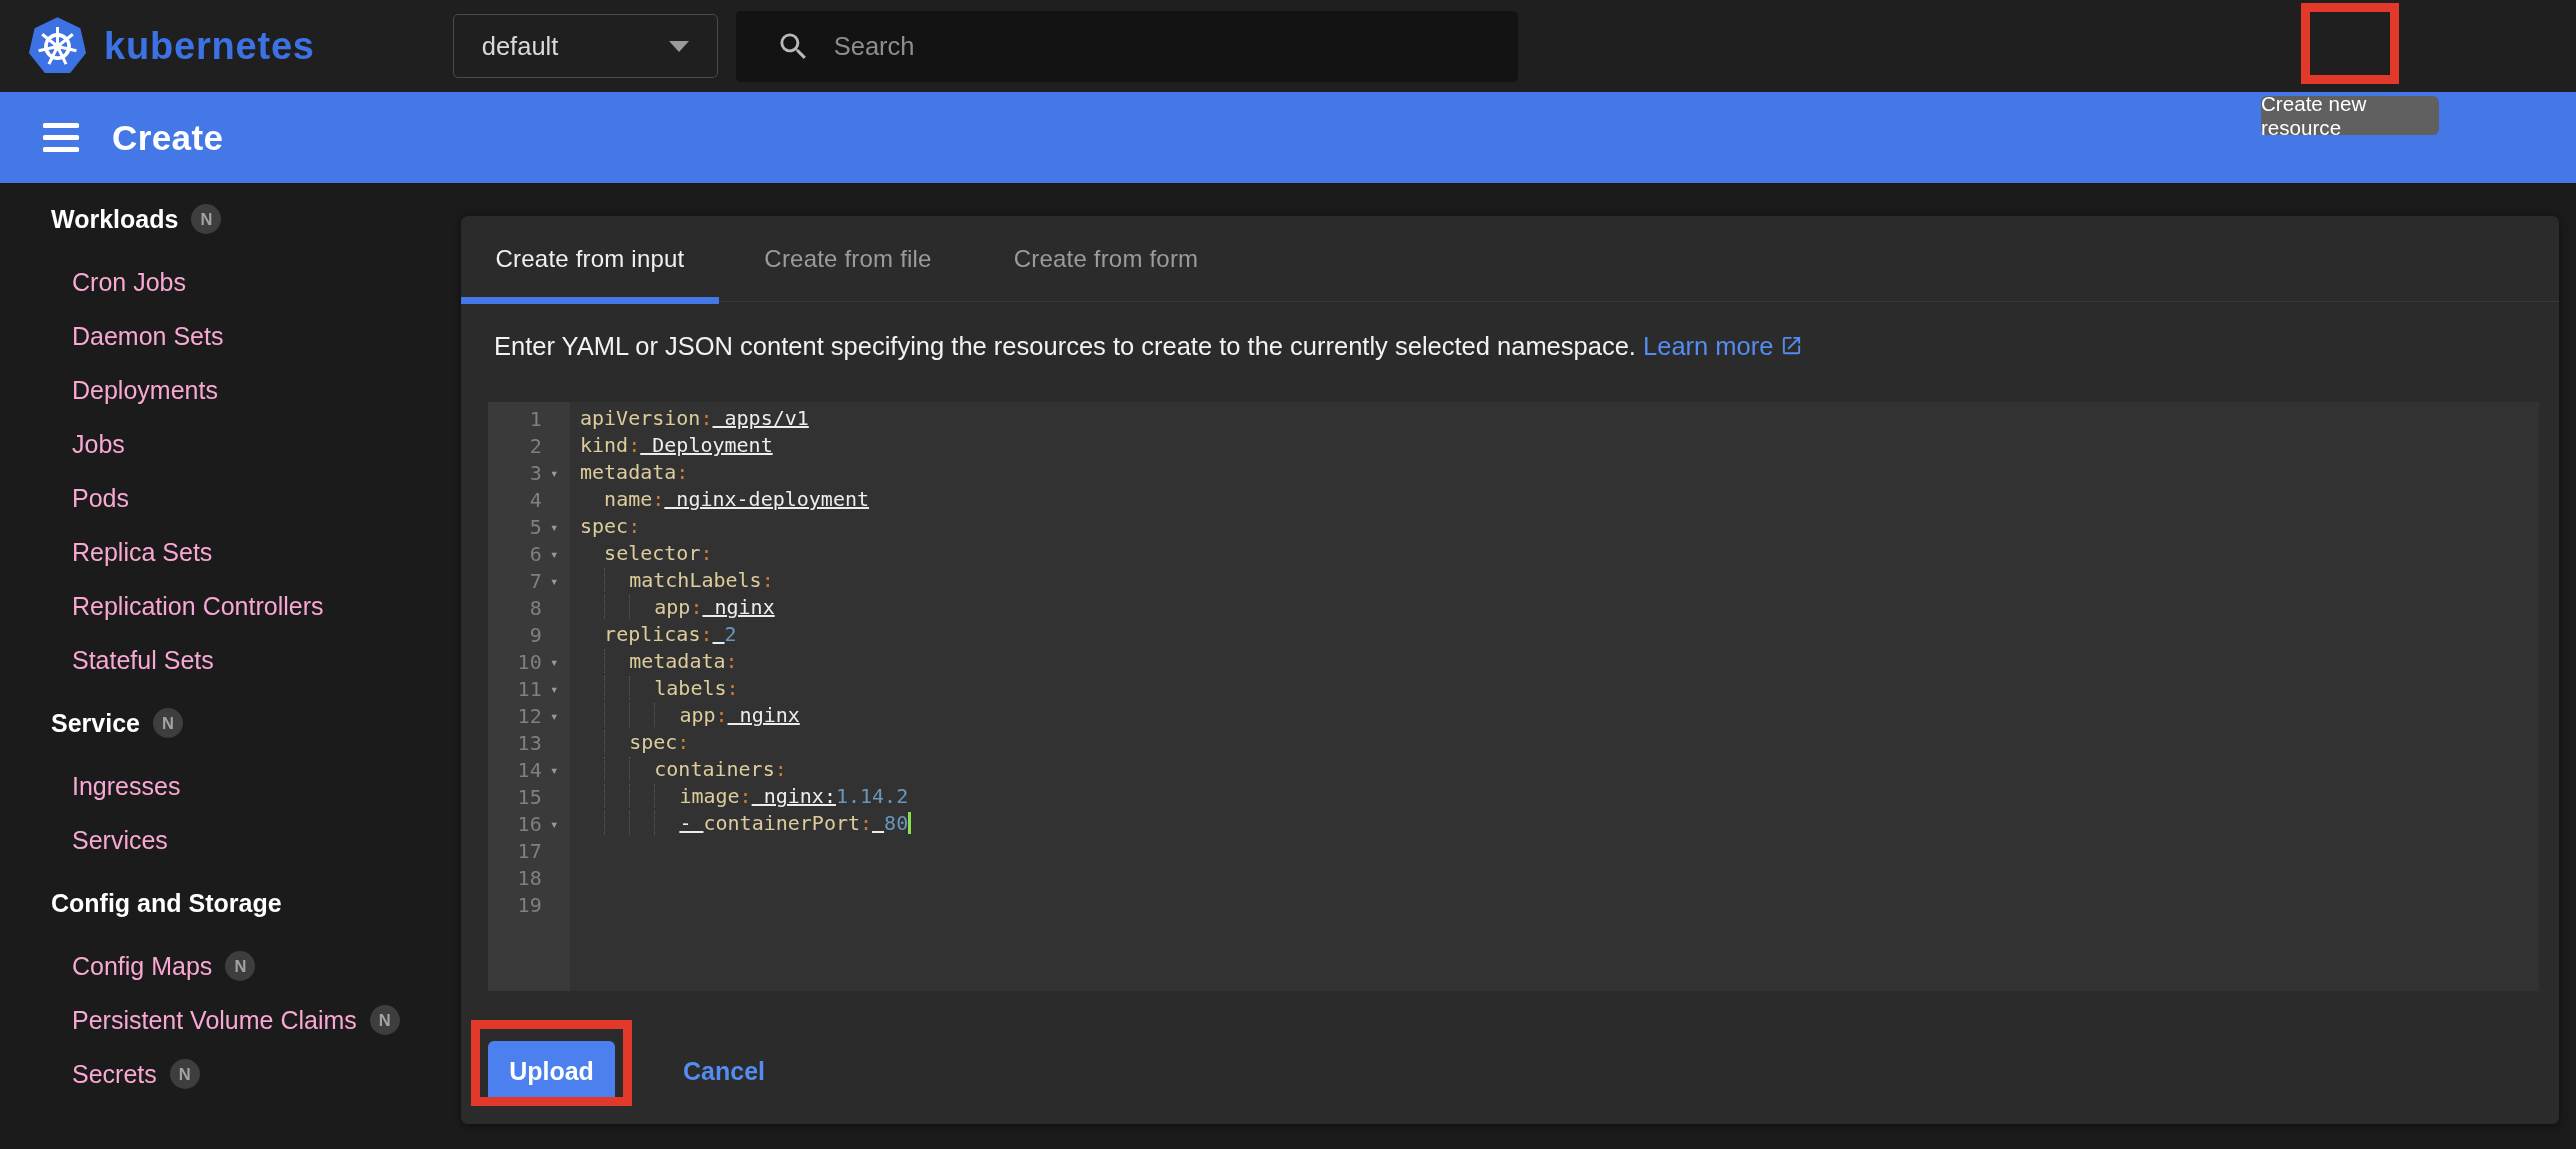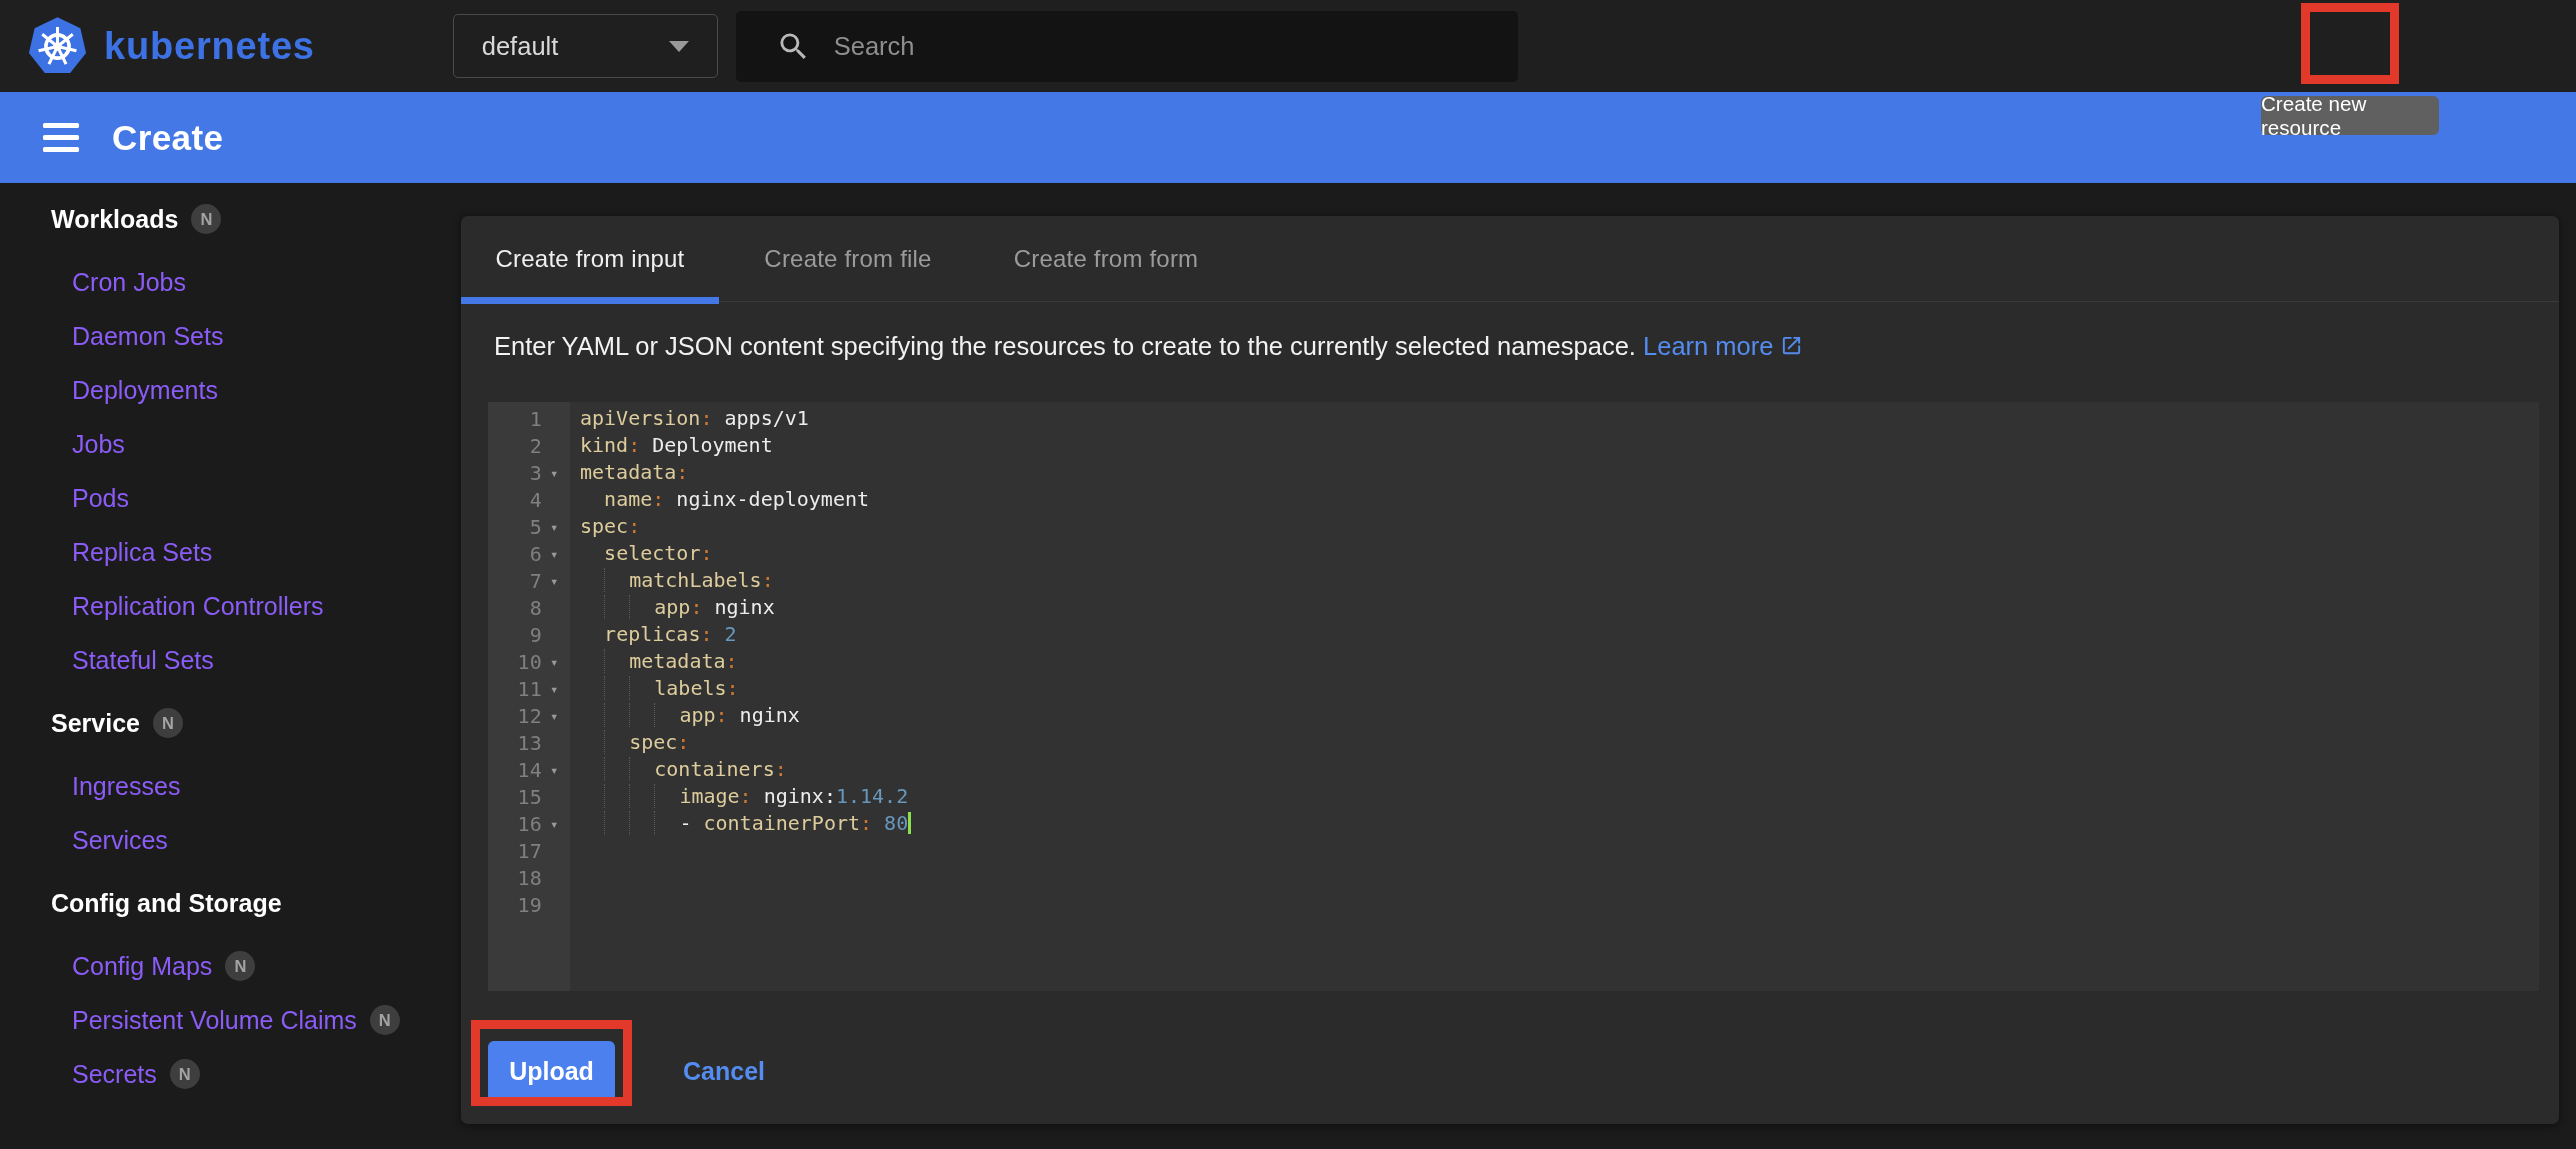--- a/index.html
+++ b/index.html
@@ -35,21 +35,21 @@
   .anno { position:absolute; border:9px solid #e3392b; pointer-events:none; z-index:40; }
   .anno-plus { left:2301px; top:2.5px; width:98px; height:81px; }
   .anno-upload { left:471px; top:1020px; width:161px; height:86px; }
 
   
   .sidebar { position:absolute; top:183px; left:0; width:461px; height:967px; overflow:hidden; }
   .nav-group, .nav-item { height:54px; display:flex; align-items:center; cursor:pointer; }
   .nav-group { padding-left:51px; margin:9px 0; }
   .nav-item { padding-left:72px; }
   .nav-group .nav-label { color:#ffffff; font-size:25px; font-weight:bold; }
-  .nav-item .nav-label { color:#8b5cf6; font-size:25px; }
+  .nav-item .nav-label { color:#f9a8d4; font-size:25px; }
   .badge { margin-left:13px; width:30px; height:30px; border-radius:50%; background:#3e3e3e; color:#a3a3a3;
            font-size:16.5px; font-weight:bold; display:inline-flex; align-items:center; justify-content:center; }
 
   
   .card { position:absolute; left:461px; top:216px; width:2098px; height:908px; background:#2b2b2b; border-radius:6.6px;
           box-shadow:0 1.6px 8.2px rgba(0,0,0,0.45); }
   .tab-bar { display:flex; height:86px; border-bottom:1.6px solid #3a3a3a; }
   .tab { width:258px; height:86px; display:flex; align-items:center; justify-content:center;
          color:#9b9b9b; font-size:24px; cursor:pointer; position:relative; letter-spacing:0.2px; }
   .tab.active { color:#f0f0f0; }
@@ -63,21 +63,21 @@
             font-family:"DejaVu Sans Mono", monospace; font-size:20px; cursor:text; }
   .gutter { width:82px; background:#3a3a3a; padding-top:3.3px; flex-shrink:0; }
   .gl { height:27px; display:flex; justify-content:flex-end; align-items:center; padding-right:3.3px; }
   .gl .num { color:#808080; }
   .gl .fold { width:25px; text-align:center; color:#9a9a9a; font-size:14px; }
   .codearea { flex:1; background:#323232; padding:3.3px 0 0 10px; overflow:hidden; }
   .cl { height:27px; white-space:pre; line-height:27px; color:#ededed; }
   .cl span.g { border-left:1.6px dotted #5a5a5a; }
   .cl .k { color:#ddcc9c; }
   .cl .p { color:#cc7832; }
-  .cl .v { color:#ededed; }
+  .cl .v { color:#ededed;text-decoration:underline; }
   .cl .n { color:#6897bb; }
   .cursor { display:inline-block; width:2.5px; height:21.4px; background:#8ce04e; vertical-align:-3.3px; }
 
   
   .actions { position:absolute; left:27px; top:803px; height:105px; display:flex; align-items:center; }
   .upload-btn { width:127px; height:61px; background:#4b80ee; color:#fff; border:none; border-radius:5.8px;
                 font-size:25px; font-weight:bold; cursor:pointer; font-family:"Liberation Sans",sans-serif; }
   .cancel-link { margin-left:68px; color:#548cf0; font-size:25px; font-weight:bold; text-decoration:none; cursor:pointer; }
 </style>
 </head>

